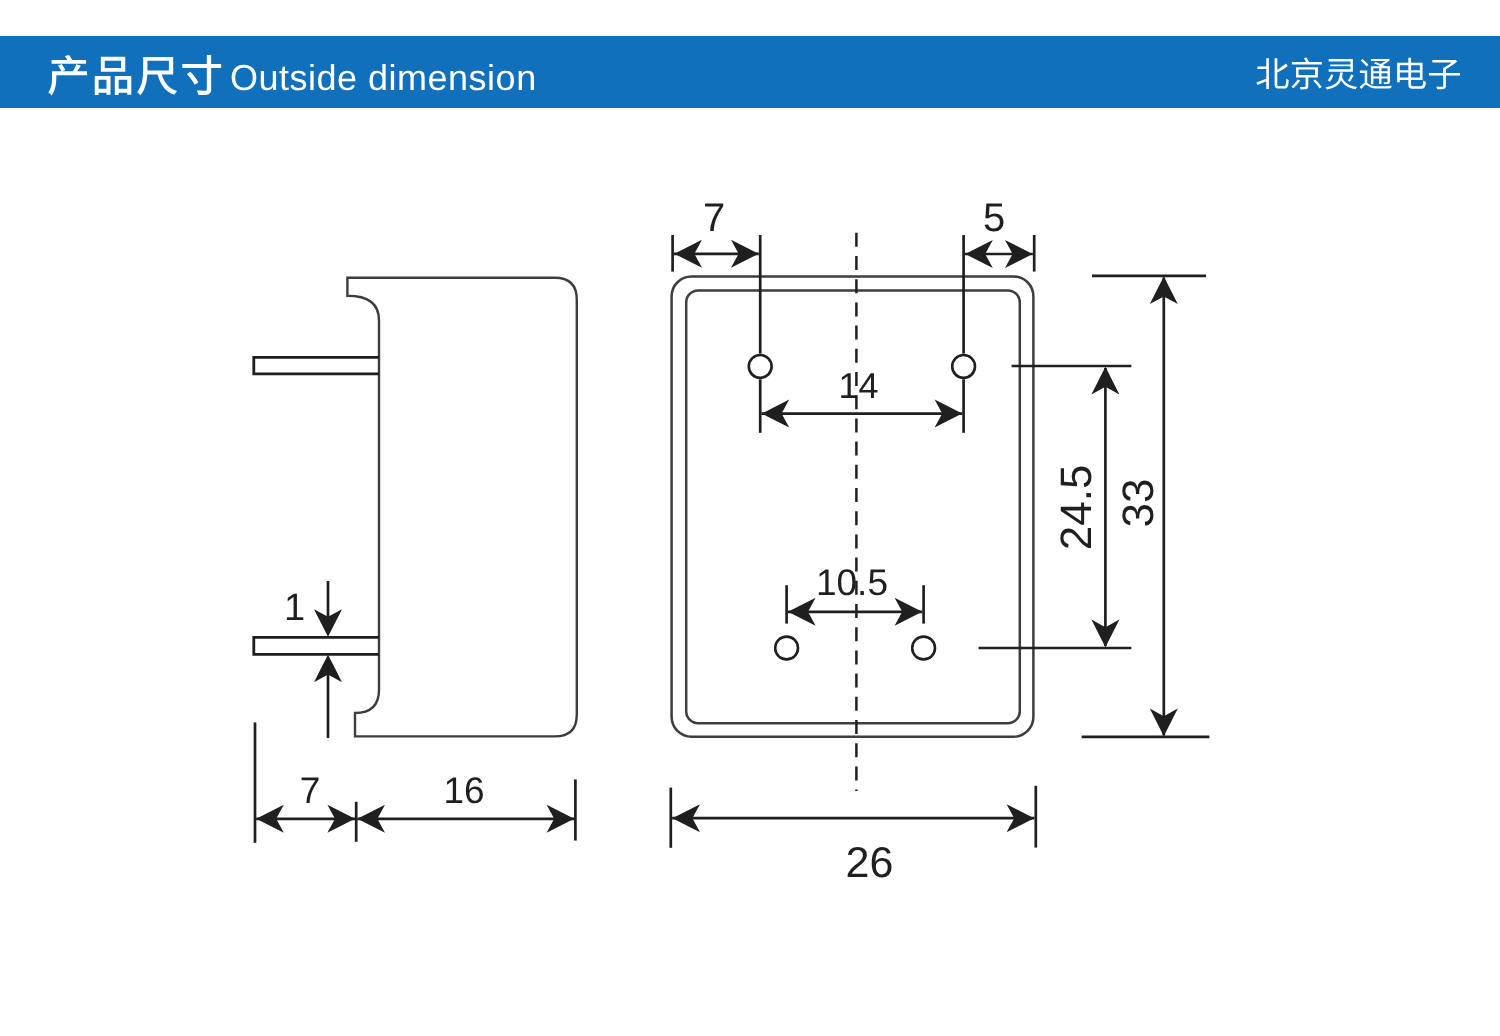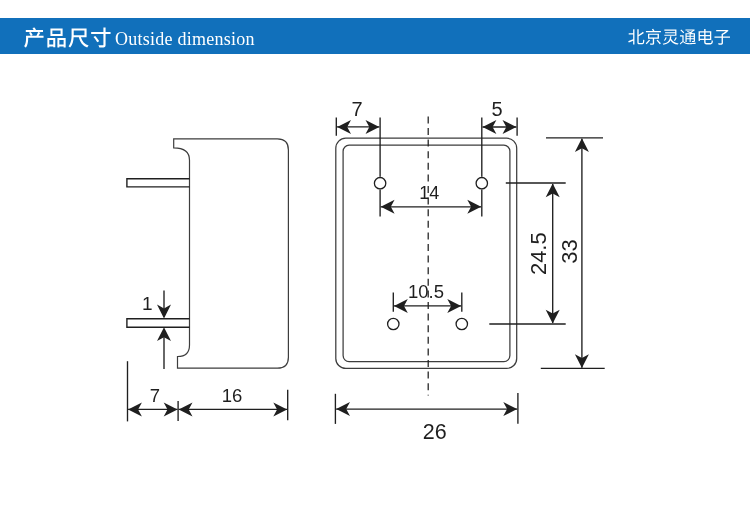--- a/index.html
+++ b/index.html
@@ -1,16 +1,16 @@
 <!DOCTYPE html>
 <html><head><meta charset="utf-8">
 <style>
 html,body{margin:0;padding:0;background:#ffffff;width:750px;height:518px;overflow:hidden;}
 #bar{position:absolute;left:0;top:18px;width:750px;height:36px;background:#1170bb;}
-#eng{position:absolute;left:115px;top:28.6px;font-family:Liberation Serif, serif;font-size:18px;letter-spacing:0.25px;color:#ffffff;}
+#eng{position:absolute;left:115px;top:28.6px;font-family:Liberation Sans, sans-serif;font-size:18px;letter-spacing:0.25px;color:#ffffff;}
 svg{position:absolute;left:0;top:0;}
 </style></head>
 <body>
 <div id="bar"></div>
 <div id="eng">Outside dimension</div>
 <svg width="750" height="518" viewBox="0 0 750 518" font-family="Liberation Sans, sans-serif">
 <path transform="translate(23.50,45.70) scale(0.021500,-0.021500)" d="M681 633C664 582 631 513 603 467H351L425 500C409 539 371 597 338 639L255 604C286 562 320 506 335 467H118V330C118 225 110 79 30 -27C51 -39 94 -75 109 -94C199 25 217 205 217 328V375H932V467H700C728 506 758 554 786 599ZM416 822C435 796 456 761 470 731H107V641H908V731H582C568 764 540 812 512 847Z" fill="#ffffff"></path>
 <path transform="translate(45.70,45.70) scale(0.021500,-0.021500)" d="M311 712H690V547H311ZM220 803V456H787V803ZM78 360V-84H167V-32H351V-77H445V360ZM167 59V269H351V59ZM544 360V-84H634V-32H833V-79H928V360ZM634 59V269H833V59Z" fill="#ffffff"></path>
 <path transform="translate(67.90,45.70) scale(0.021500,-0.021500)" d="M171 802V513C171 350 160 131 28 -21C50 -33 91 -68 107 -88C221 42 257 233 268 395H508C572 160 686 -4 898 -80C912 -53 941 -13 963 7C773 66 661 206 605 395H869V802ZM271 710H770V487H271V512Z" fill="#ffffff"></path>
 <path transform="translate(90.10,45.70) scale(0.021500,-0.021500)" d="M156 407C227 331 304 225 334 155L421 209C388 281 308 382 237 456ZM619 844V637H49V542H619V48C619 25 610 17 586 17C559 16 473 16 384 19C401 -9 420 -57 427 -86C534 -87 613 -83 658 -67C703 -51 720 -22 720 48V542H952V637H720V844Z" fill="#ffffff"></path>

